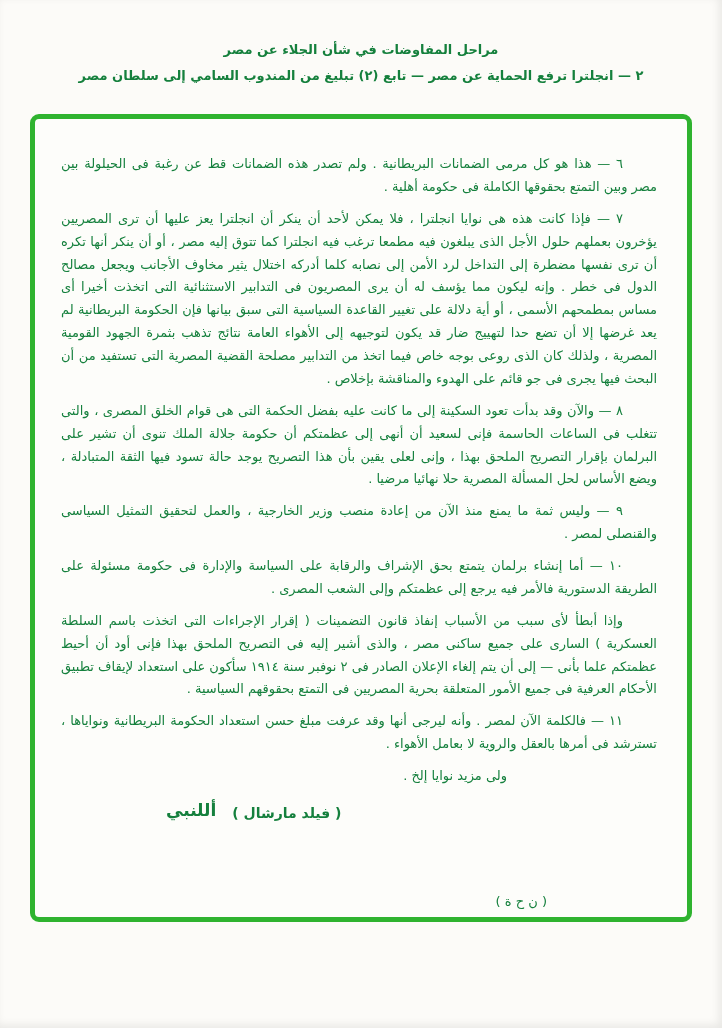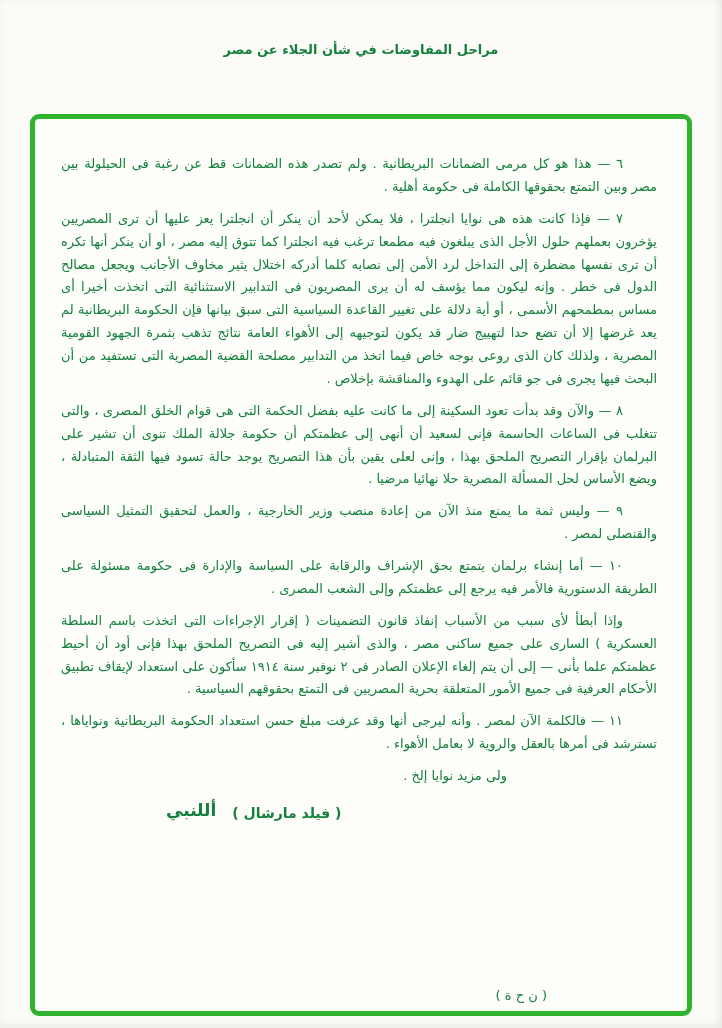--- a/index.html
+++ b/index.html
@@ -17,21 +17,21 @@
     text-align:center;direction:rtl;
   }
   .header-line1{
     font-size:13px;font-weight:bold;letter-spacing:.2px;margin-bottom:11px;
   }
   .header-line2{
     font-size:13px;font-weight:bold;
   }
   .green-box{
     position:absolute;left:30px;top:114px;
-    width:662px;height:902px;
+    width:662px;height:808px;
     border:5px solid #2fb32f;
     border-radius:9px;
     box-sizing:border-box;
     background:#fdfdfa;
   }
   .content{
     position:absolute;top:0;left:0;right:0;bottom:0;
     padding:34px 30px 26px 26px;
     direction:rtl;
     text-align:justify;
@@ -62,20 +62,21 @@
     direction:rtl;
   }
 </style>
 </head>
 <body>
 
 <div class="page">
 
   <div class="header">
     <div class="header-line1">مراحل المفاوضات في شأن الجلاء عن مصر</div>
+    <div class="header-line2">٢ — انجلترا ترفع الحماية عن مصر — تابع (٢) تبليغ من المندوب السامي إلى سلطان مصر</div>
   </div>
 
   <div class="green-box">
     <div class="content">
 
       <p class="para">٦ — هذا هو كل مرمى الضمانات البريطانية . ولم تصدر هذه الضمانات قط عن رغبة فى الحيلولة بين مصر وبين التمتع بحقوقها الكاملة فى حكومة أهلية .</p>
       <p class="para">٧ — فإذا كانت هذه هى نوايا انجلترا ، فلا يمكن لأحد أن ينكر أن انجلترا يعز عليها أن ترى المصريين يؤخرون بعملهم حلول الأجل الذى يبلغون فيه مطمعا ترغب فيه انجلترا كما تتوق إليه مصر ، أو أن ينكر أنها تكره أن ترى نفسها مضطرة إلى التداخل لرد الأمن إلى نصابه كلما أدركه اختلال يثير مخاوف الأجانب ويجعل مصالح الدول فى خطر . وإنه ليكون مما يؤسف له أن يرى المصريون فى التدابير الاستثنائية التى اتخذت أخيرا أى مساس بمطمحهم الأسمى ، أو أية دلالة على تغيير القاعدة السياسية التى سبق بيانها فإن الحكومة البريطانية لم يعد غرضها إلا أن تضع حدا لتهييج ضار قد يكون لتوجيهه إلى الأهواء العامة نتائج تذهب بثمرة الجهود القومية المصرية ، ولذلك كان الذى روعى بوجه خاص فيما اتخذ من التدابير مصلحة القضية المصرية التى تستفيد من أن البحث فيها يجرى فى جو قائم على الهدوء والمناقشة بإخلاص .</p>
       <p class="para">٨ — والآن وقد بدأت تعود السكينة إلى ما كانت عليه بفضل الحكمة التى هى قوام الخلق المصرى ، والتى تتغلب فى الساعات الحاسمة فإنى لسعيد أن أنهى إلى عظمتكم أن حكومة جلالة الملك تنوى أن تشير على البرلمان بإقرار التصريح الملحق بهذا ، وإنى لعلى يقين بأن هذا التصريح يوجد حالة تسود فيها الثقة المتبادلة ، ويضع الأساس لحل المسألة المصرية حلا نهائيا مرضيا .</p>
       <p class="para">٩ — وليس ثمة ما يمنع منذ الآن من إعادة منصب وزير الخارجية ، والعمل لتحقيق التمثيل السياسى والقنصلى لمصر .</p>
       <p class="para">١٠ — أما إنشاء برلمان يتمتع بحق الإشراف والرقابة على السياسة والإدارة فى حكومة مسئولة على الطريقة الدستورية فالأمر فيه يرجع إلى عظمتكم وإلى الشعب المصرى .</p>

